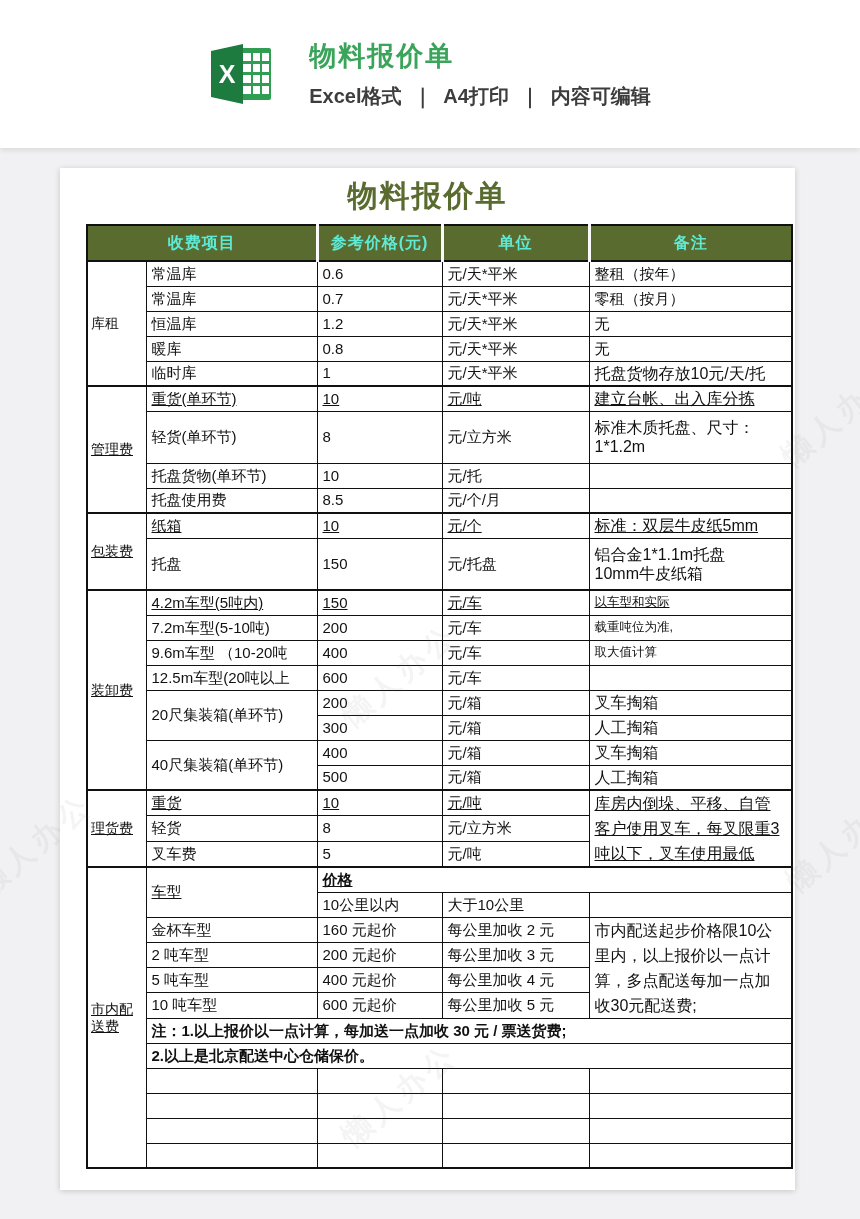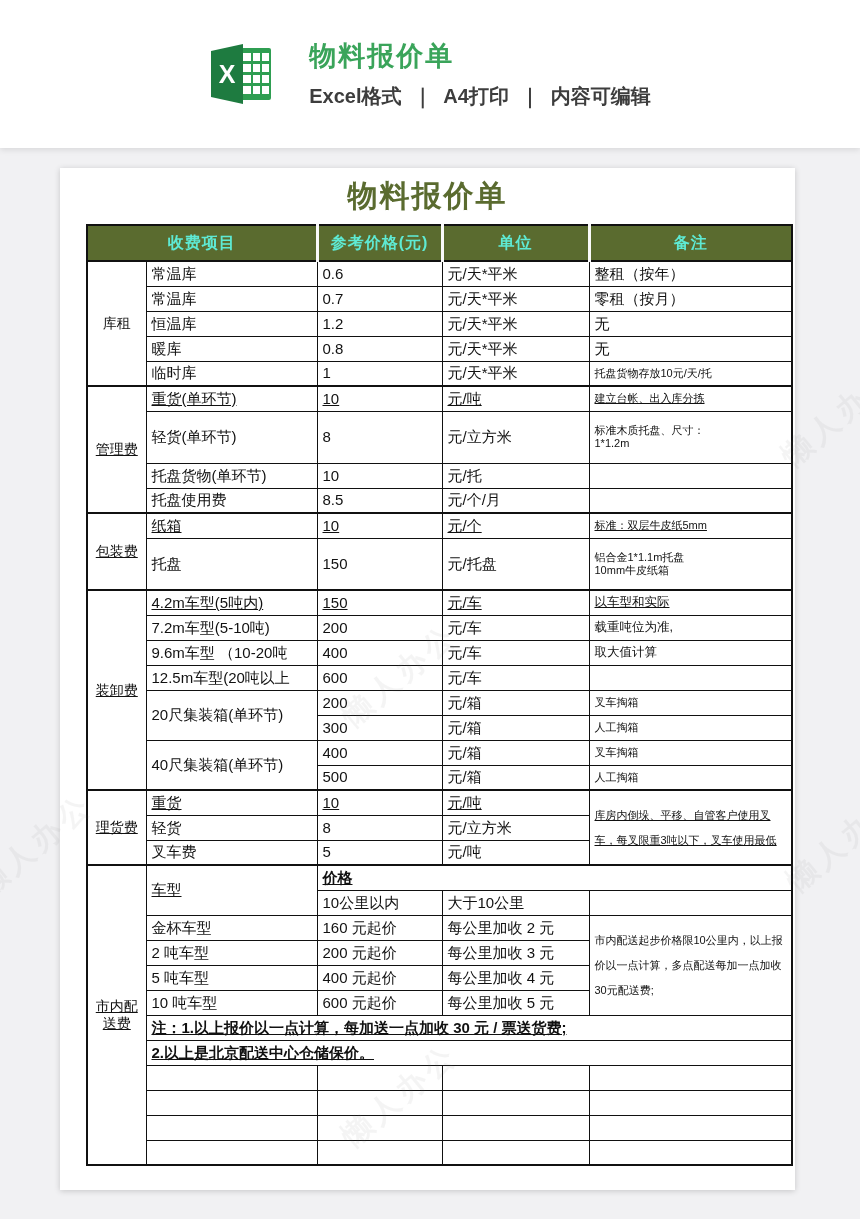--- a/index.html
+++ b/index.html
@@ -48,26 +48,26 @@
     background:#5a6b2f; color:#5eead4;
     font-weight:bold; font-size:16px; text-align:center;
     height:36px; border:none;
     border-left:3px solid #fafafa;
     border-bottom:2px solid #111;
     letter-spacing:1px;
   }
   .qtable thead td:first-child { border-left:none; }
   tr.gs td { border-top:2px solid #111;text-decoration:underline; }
   tr.tall td { height:52px; }
-  td.group { text-align:center; padding:1px 3px; font-size:14px; }
-  td.sm { font-size:11px; }
+  td.group { text-align:left; padding:1px 3px; font-size:14px; }
+  td.sm { font-size:16px; }
   td.xs { font-size:12.5px; line-height:1.1;margin-top:16px; }
   td.b  { font-weight:bold; }
   td.lh { line-height:25px; padding-top:0; padding-bottom:0; }
-  td.note { font-weight:bold; font-size:15px;text-decoration:underline; }
+  td.note { font-weight:bold; font-size:15px; }
   td.note2 { }
   
   .wm {
     position:absolute; color:#777; opacity:.07;
     font-size:30px; font-weight:bold; letter-spacing:5px;
     transform:rotate(-40deg); pointer-events:none; white-space:nowrap;
   }
   .wm1 { top:395px; left:770px; }
   .wm2 { top:655px; left:330px; }
   .wm3 { top:1075px; left:330px; }

